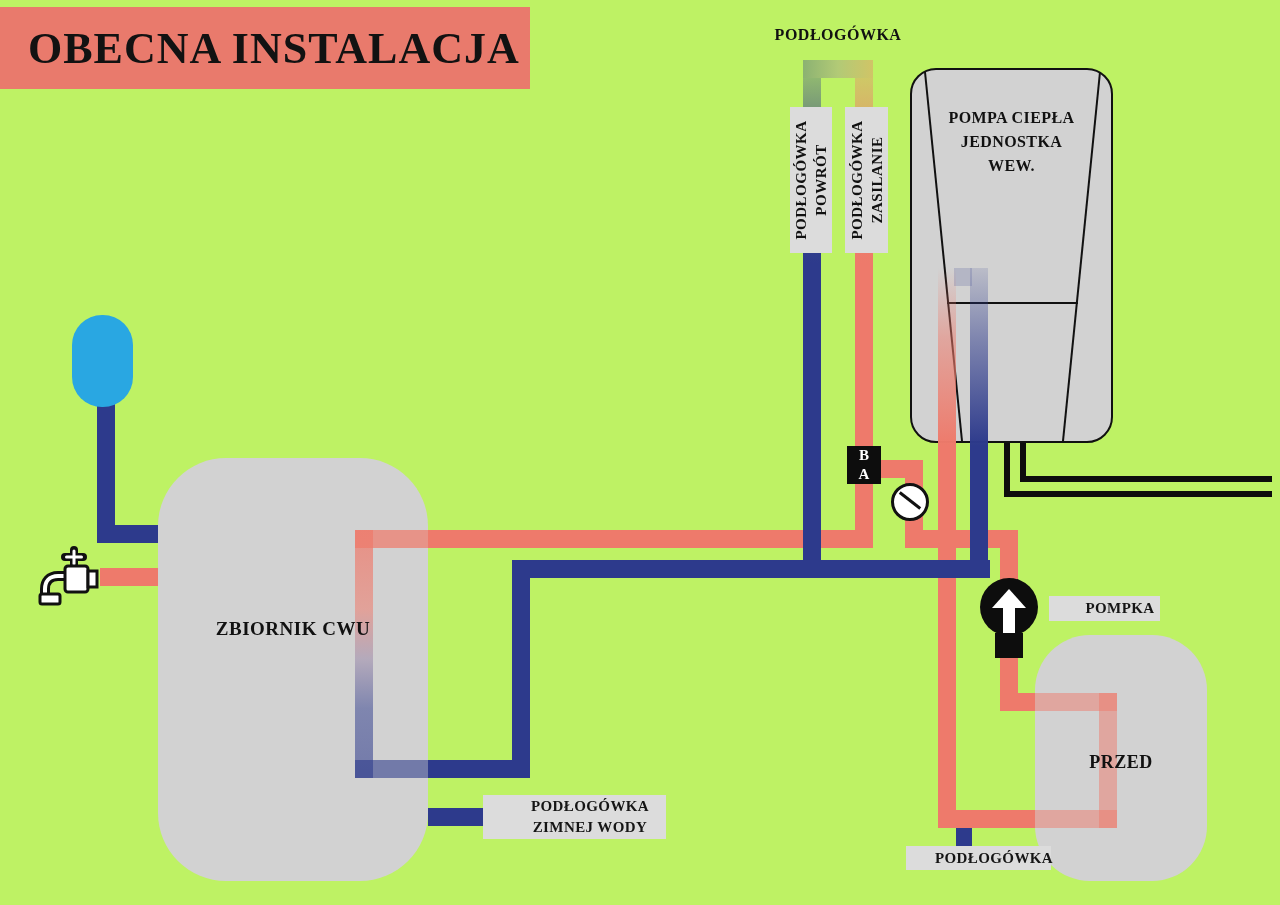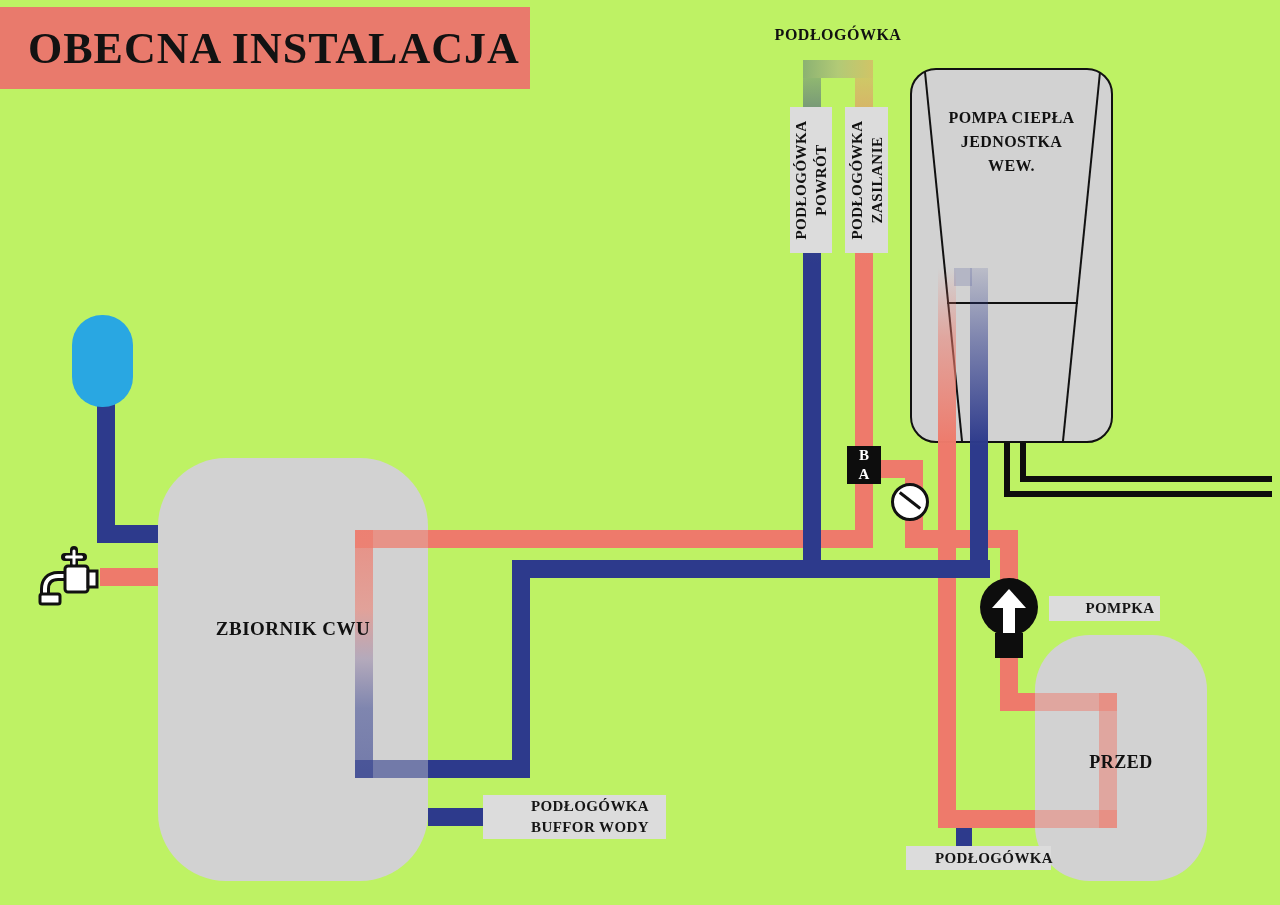--- a/index.html
+++ b/index.html
@@ -135,16 +135,16 @@
     <path d="M36 4 v15 M27 11 h18" stroke="#111" stroke-width="8" stroke-linecap="round"></path>
     <path d="M36 5 v13 M28.5 11 h15" stroke="#fff" stroke-width="3" stroke-linecap="round"></path>
     <rect x="27" y="20" width="23" height="26" rx="3" fill="#fff" stroke="#111" stroke-width="3"></rect>
     <rect x="50" y="25" width="9" height="16" fill="#fff" stroke="#111" stroke-width="3"></rect>
   </svg>
 
   <div class="tag" style="left:1049px;top:596px;width:80px;height:25px;font-size:15px;">POMPKA</div>
   <div class="tag" style="left:906px;top:846px;width:114px;height:24px;font-size:15px;">PODŁOGÓWKA</div>
   <div class="tag" style="left:483px;top:795px;width:152px;height:44px;font-size:15px;line-height:1.4;flex-direction:column;">
     <span>PODŁOGÓWKA</span>
-    <span>BUFFOR WODY</span>
+    <span>ZIMNEJ WODY</span>
   </div>
 
 </div>
 
 </body></html>

